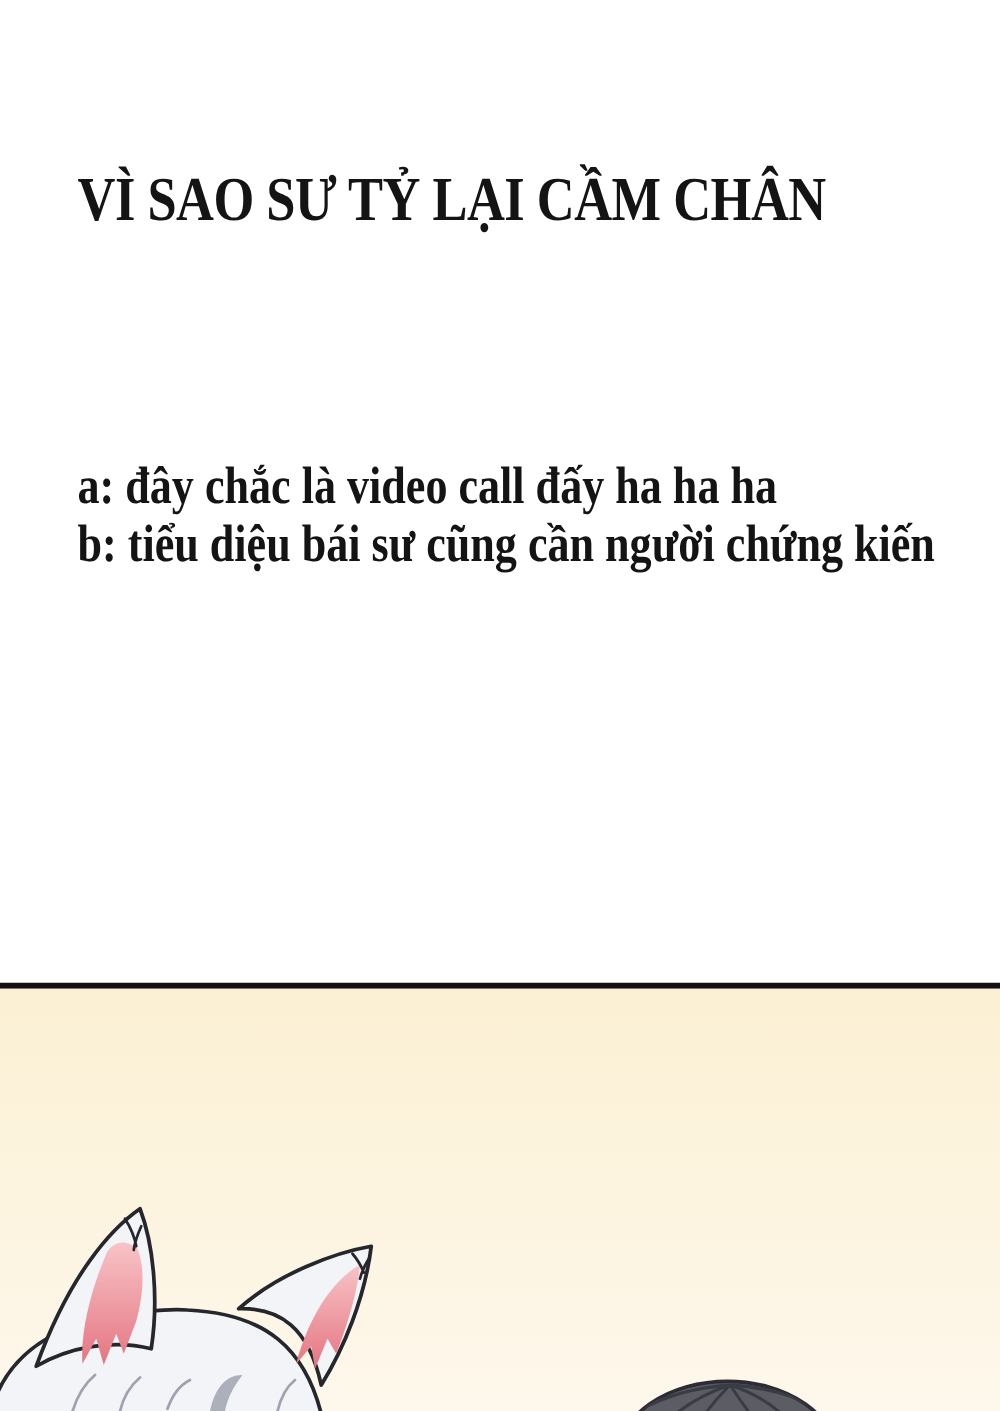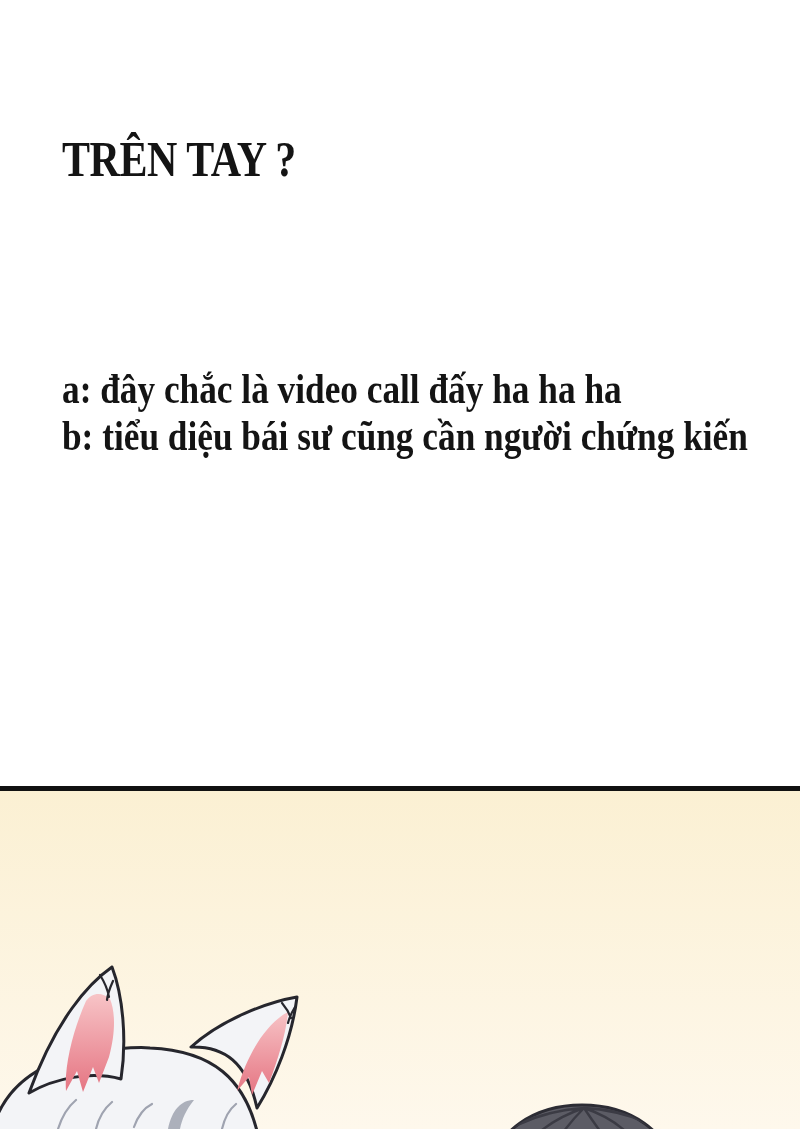--- a/index.html
+++ b/index.html
@@ -54,21 +54,21 @@
     height: 343px;
     display: block;
   }
 </style>
 </head>
 <body>
 
 <div class="page">
 
   <div class="title-block">
-    <div class="title-line"><span class="squish">TRÊN TAY ?</span></div>
+    <div class="title-line"><span class="squish">VÌ SAO SƯ TỶ LẠI CẦM CHÂN</span></div>
   </div>
 
   <div class="options-block">
     <div class="option-line"><span class="squish">a: đây chắc là video call đấy ha ha ha</span></div>
     <div class="option-line"><span class="squish">b: tiểu diệu bái sư cũng cần người chứng kiến</span></div>
   </div>
 
   <svg class="panel-svg" viewBox="0 786 800 343" xmlns="http://www.w3.org/2000/svg">
     <defs>
       <linearGradient id="bg-grad" gradientUnits="userSpaceOnUse" x1="0" y1="791" x2="0" y2="1129">

